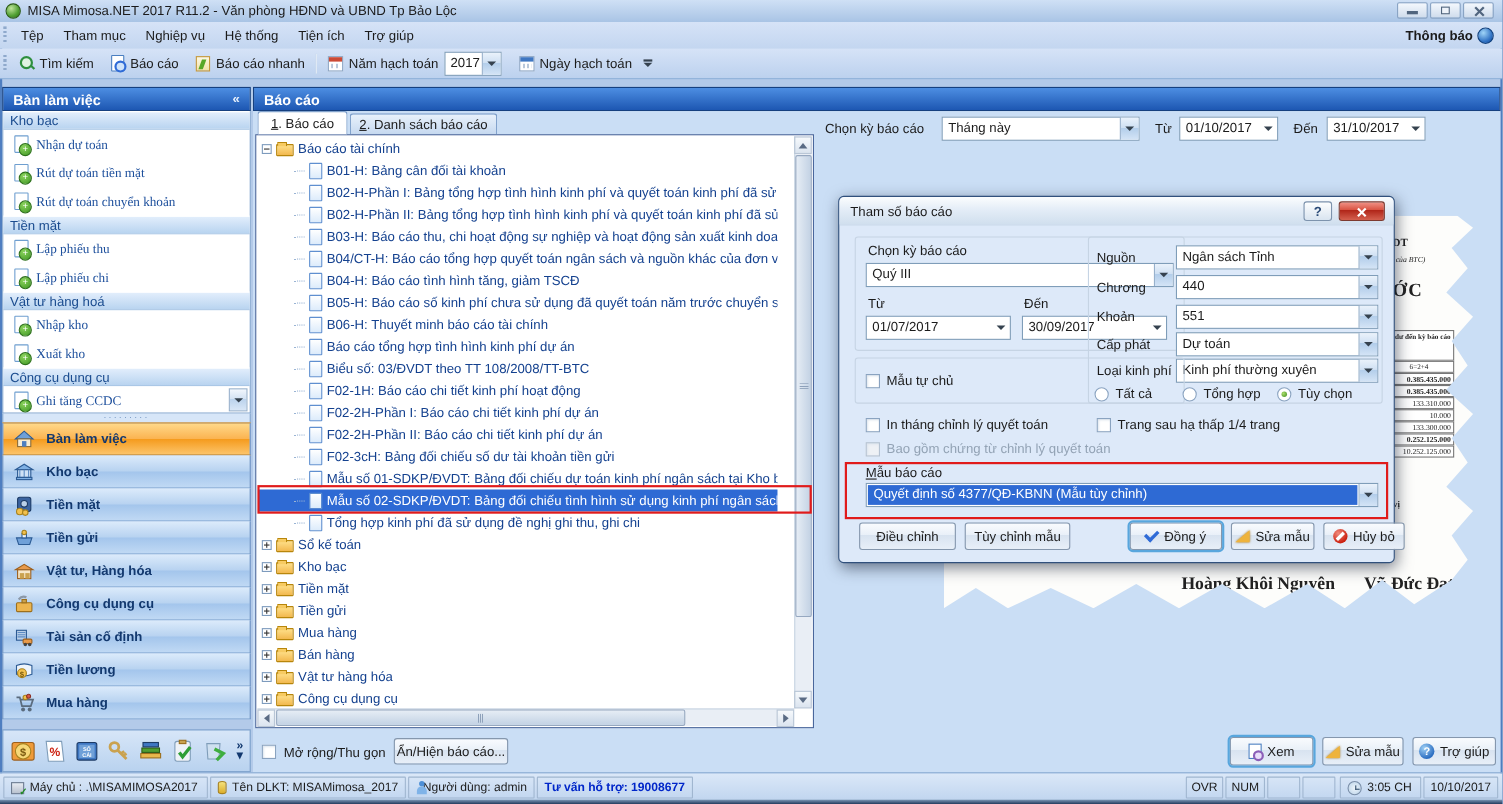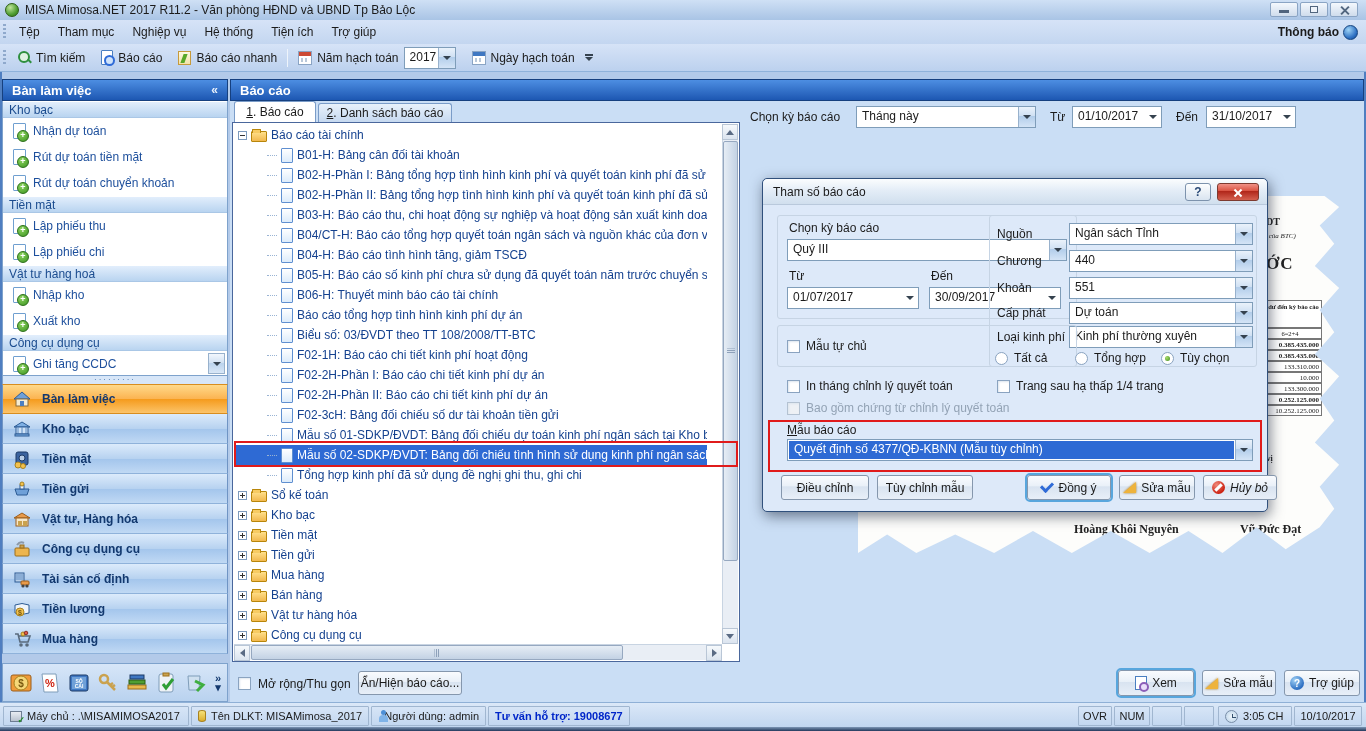--- a/index.html
+++ b/index.html
@@ -69,21 +69,21 @@
   .bluehdr { background:linear-gradient(#4d8ee2,#1d57b2); border:1px solid #16407f;
     color:#fff; font-weight:bold; font-size:13px; display:flex; align-items:center; padding:0 9px; }
   .bluehdr .chev { margin-left:auto; font-size:12px; color:#e8f1fc; }
 
   
   .side-panel { position:absolute; left:2px; top:101px; width:226px; height:275px;
     background:#fff; border:1px solid #7ea2cc; border-top:none; }
   .sgroup-h { height:17px; background:linear-gradient(#e2eefc,#b9d4f0); color:#1b4c8f;
     border-bottom:1px solid #aac7e6; border-top:1px solid #fff; padding-left:6px;
     display:flex; align-items:center; font-size:12px; }
-  .sitem { height:26px; display:flex; align-items:center; gap:7px; padding-left:10px; color:#1d4f9c; }
+  .sitem { height:26px; display:flex; align-items:center; gap:7px; padding-left:10px; color:#1d4f9c;font-family:Liberation Serif, serif; }
   .taskdoc { width:13px; height:16px; background:#fff; border:1px solid #6f9fd0; border-radius:1px; position:relative; flex:none; }
   .taskdoc::after { content:"+"; position:absolute; right:-4px; bottom:-4px; width:10px; height:10px;
      background:radial-gradient(circle at 35% 30%, #8cd45e, #3d9422); border-radius:50%; border:1px solid #2c701a;
      color:#fff; font-size:9px; line-height:9px; text-align:center; font-weight:bold; }
   .ccdc-row { position:relative; }
   .ccdc-drop { position:absolute; right:2px; top:2px; width:17px; height:21px; border:1px solid #98b1cc;
      background:linear-gradient(#f2f7fd,#d3e2f3 45%,#bad2ec 46%,#d9e7f7); display:flex; align-items:center; justify-content:center; }
   .splitdots { position:absolute; left:2px; top:376px; width:226px; height:8px; background:#d7e6f8;
      color:#4f79ad; font-size:8px; letter-spacing:2px; text-align:center; line-height:7px; border-left:1px solid #7ea2cc; border-right:1px solid #7ea2cc; }
 
@@ -191,21 +191,21 @@
   .ic-view::after { content:""; position:absolute; right:-3px; bottom:-3px; width:6px; height:6px;
      border:2px solid #8c5fb8; border-radius:50%; background:#e9defa; }
 
   
   .paper { position:absolute; left:858px; top:196px; width:486px; height:368px; z-index:5;
      background:#fdfdfb; color:#222; font-family:"Liberation Serif", serif;
      filter:drop-shadow(5px 5px 5px rgba(30,40,60,.5));
      clip-path:polygon(0 0,96% 0,99% 3%,95% 8%,98% 13%,94% 19%,99% 25%,95% 31%,98% 37%,94% 43%,99% 49%,95% 55%,98% 61%,94% 67%,99% 73%,95% 79%,98% 85%,95% 90%,88% 96%,82% 90%,75% 97%,68% 91%,60% 97%,52% 91%,44% 97%,36% 91%,28% 97%,20% 92%,12% 97%,6% 92%,0 97%); }
   .pv-num { position:absolute; border:1px solid #777; font-size:7px; font-weight:bold; text-align:right;
      padding:1px 2px 0 0; width:62px; height:11px; background:#fff; }
-  .pv-sign { position:absolute; font-weight:bold; font-size:12px; }
+  .pv-sign { position:absolute; font-weight:bold; font-size:16px; }
 
   
   .statusbar { position:absolute; left:0; top:702px; width:1366px; height:26px;
      background:linear-gradient(#dbe8f8,#c0d5ef); border-top:1px solid #8fb0d6; font-size:11px; }
   .seg { position:absolute; top:3px; height:20px; border:1px solid #a0b6d0; border-radius:1px;
      display:flex; align-items:center; gap:5px; padding:0 6px; white-space:nowrap; }
   .ic-server { width:12px; height:11px; background:linear-gradient(#e8ecf2,#b9c2cf); border:1px solid #6e7d92; position:relative; }
   .ic-server::after { content:"✓"; position:absolute; right:-4px; bottom:-4px; color:#1e8a22; font-size:9px; font-weight:bold; }
   .ic-db { width:10px; height:12px; background:linear-gradient(#f6e27a,#dcae2c); border:1px solid #a8821e; border-radius:5px/3px; }
   .ic-user { width:11px; height:12px; position:relative; }
@@ -821,21 +821,21 @@
       <span>Tùy chỉnh mẫu</span>
     </div>
     <div class="btn3d focus abs" style="left:264px; top:296px; width:84px; height:25px;">
       <span class="ic-check"></span>
       <span>Đồng ý</span>
     </div>
     <div class="btn3d abs" style="left:356px; top:296px; width:76px; height:25px;">
       <span class="ic-ruler"></span>
       <span>Sửa mẫu</span>
     </div>
-    <div class="btn3d abs" style="left:440px; top:296px; width:74px; height:25px; width:74px;font-style:italic;">
+    <div class="btn3d abs" style="left:440px; top:296px; width:74px; height:25px; width:74px;">
       <span class="ic-noentry"></span>
       <span>Hủy bỏ</span>
     </div>
   </div>
 
   <div class="redbox" style="left:768px; top:420px; width:494px; height:52px;"></div>
 
   <div class="btn3d focus abs" style="left:1118px; top:670px; width:76px; height:26px;">
     <span class="ic-view"></span>
     <span>Xem</span>

